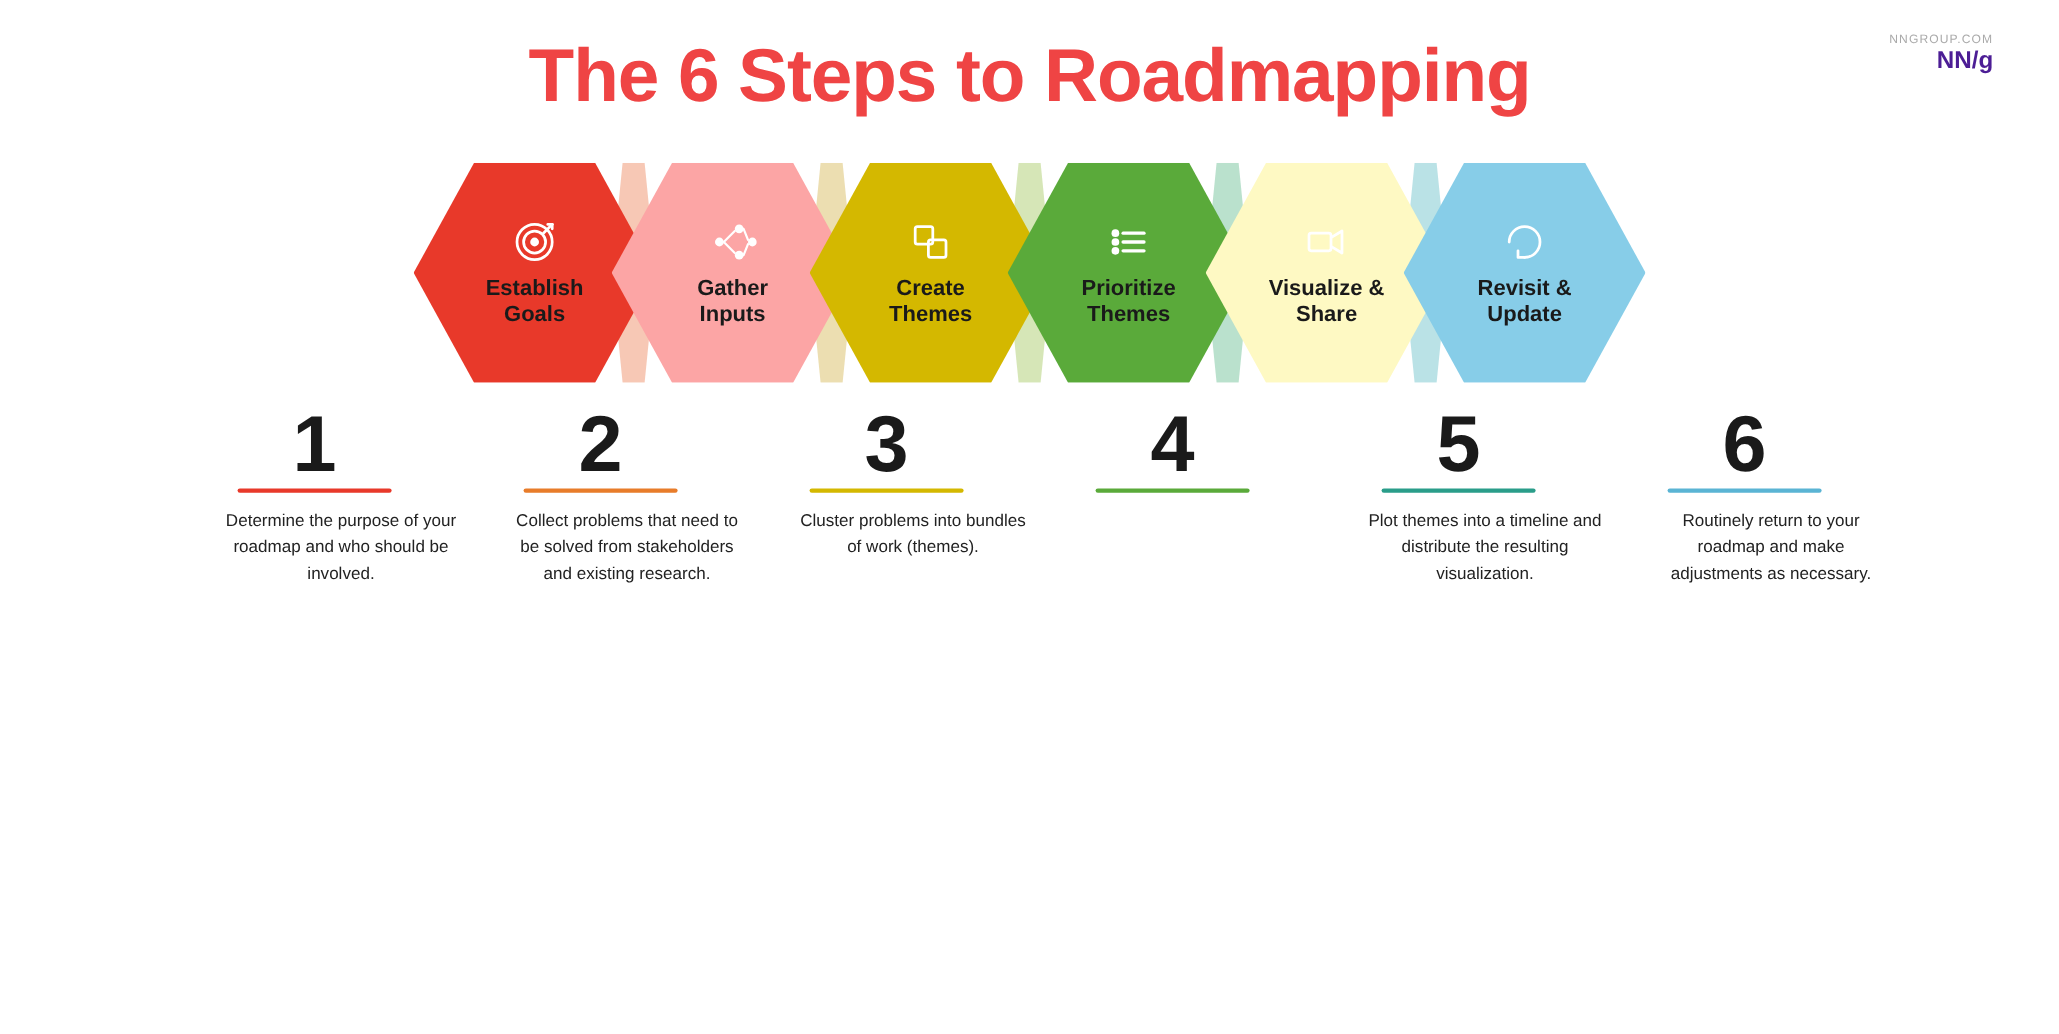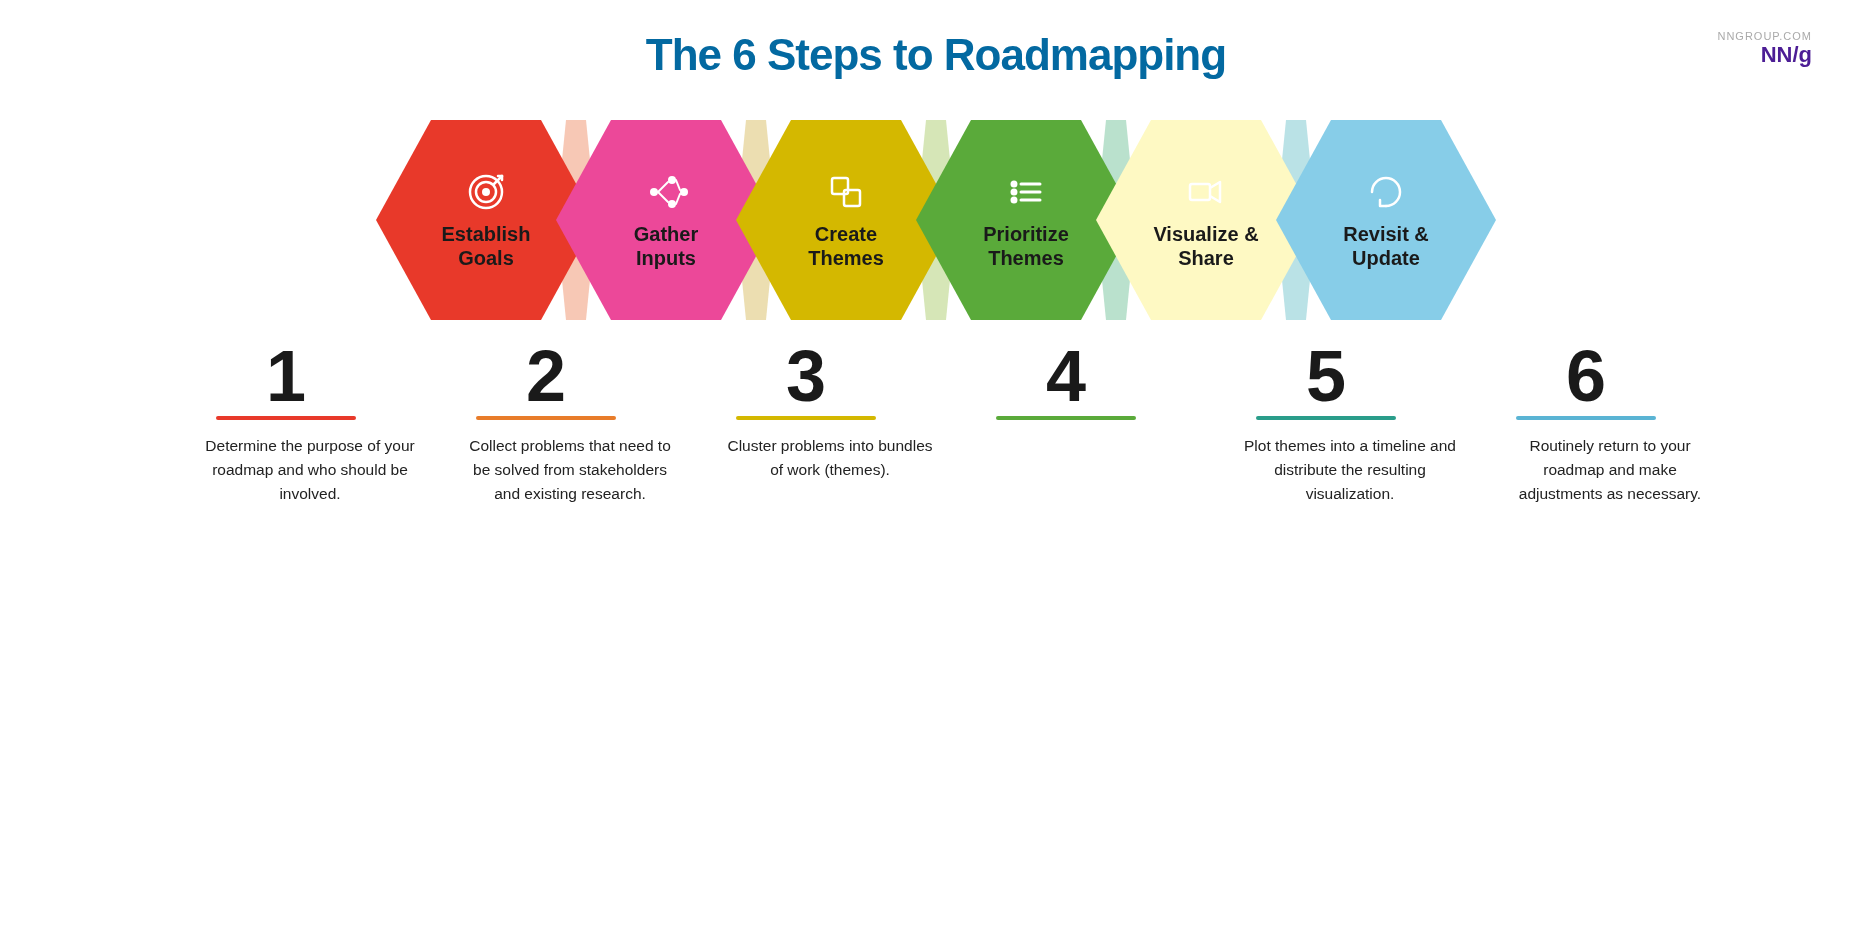--- a/index.html
+++ b/index.html
@@ -15,23 +15,23 @@
     .page-container {
       width: 1872px;
       height: 940px;
       display: flex;
       flex-direction: column;
       align-items: center;
       padding: 30px 60px 20px 60px;
     }
 
     .main-title {
-      font-size: 44px;
+      font-size: 68px;
       font-weight: 900;
-      color: #0369a1;
+      color: #ef4444;
       margin-bottom: 40px;
       font-family: 'Arial Black', 'Arial', sans-serif;
       letter-spacing: -1px;
     }
 
     .branding {
       position: absolute;
       top: 30px;
       right: 60px;
       text-align: right;
@@ -102,21 +102,21 @@
       height: 200px;
       margin-left: -40px;
       margin-right: -40px;
       z-index: 1;
       clip-path: polygon(25% 0%, 75% 0%, 100% 50%, 75% 100%, 25% 100%, 0% 50%);
       opacity: 0.35;
     }
 
     
     .hex-1 { background: #e8392a; }
-    .hex-2 { background: #ec4899; }
+    .hex-2 { background: #fca5a5; }
     .hex-3 { background: #d4b800; }
     .hex-4 { background: #5aaa3a; }
     .hex-5 { background: #fef9c3; }
     .hex-6 { background: #5ab4d4; }
 
     .conn-1 { background: #e8602a; }
     .conn-2 { background: #c8a020; }
     .conn-3 { background: #8ab830; }
     .conn-4 { background: #3aaa70; }
     .conn-5 { background: #3aacb8; }

